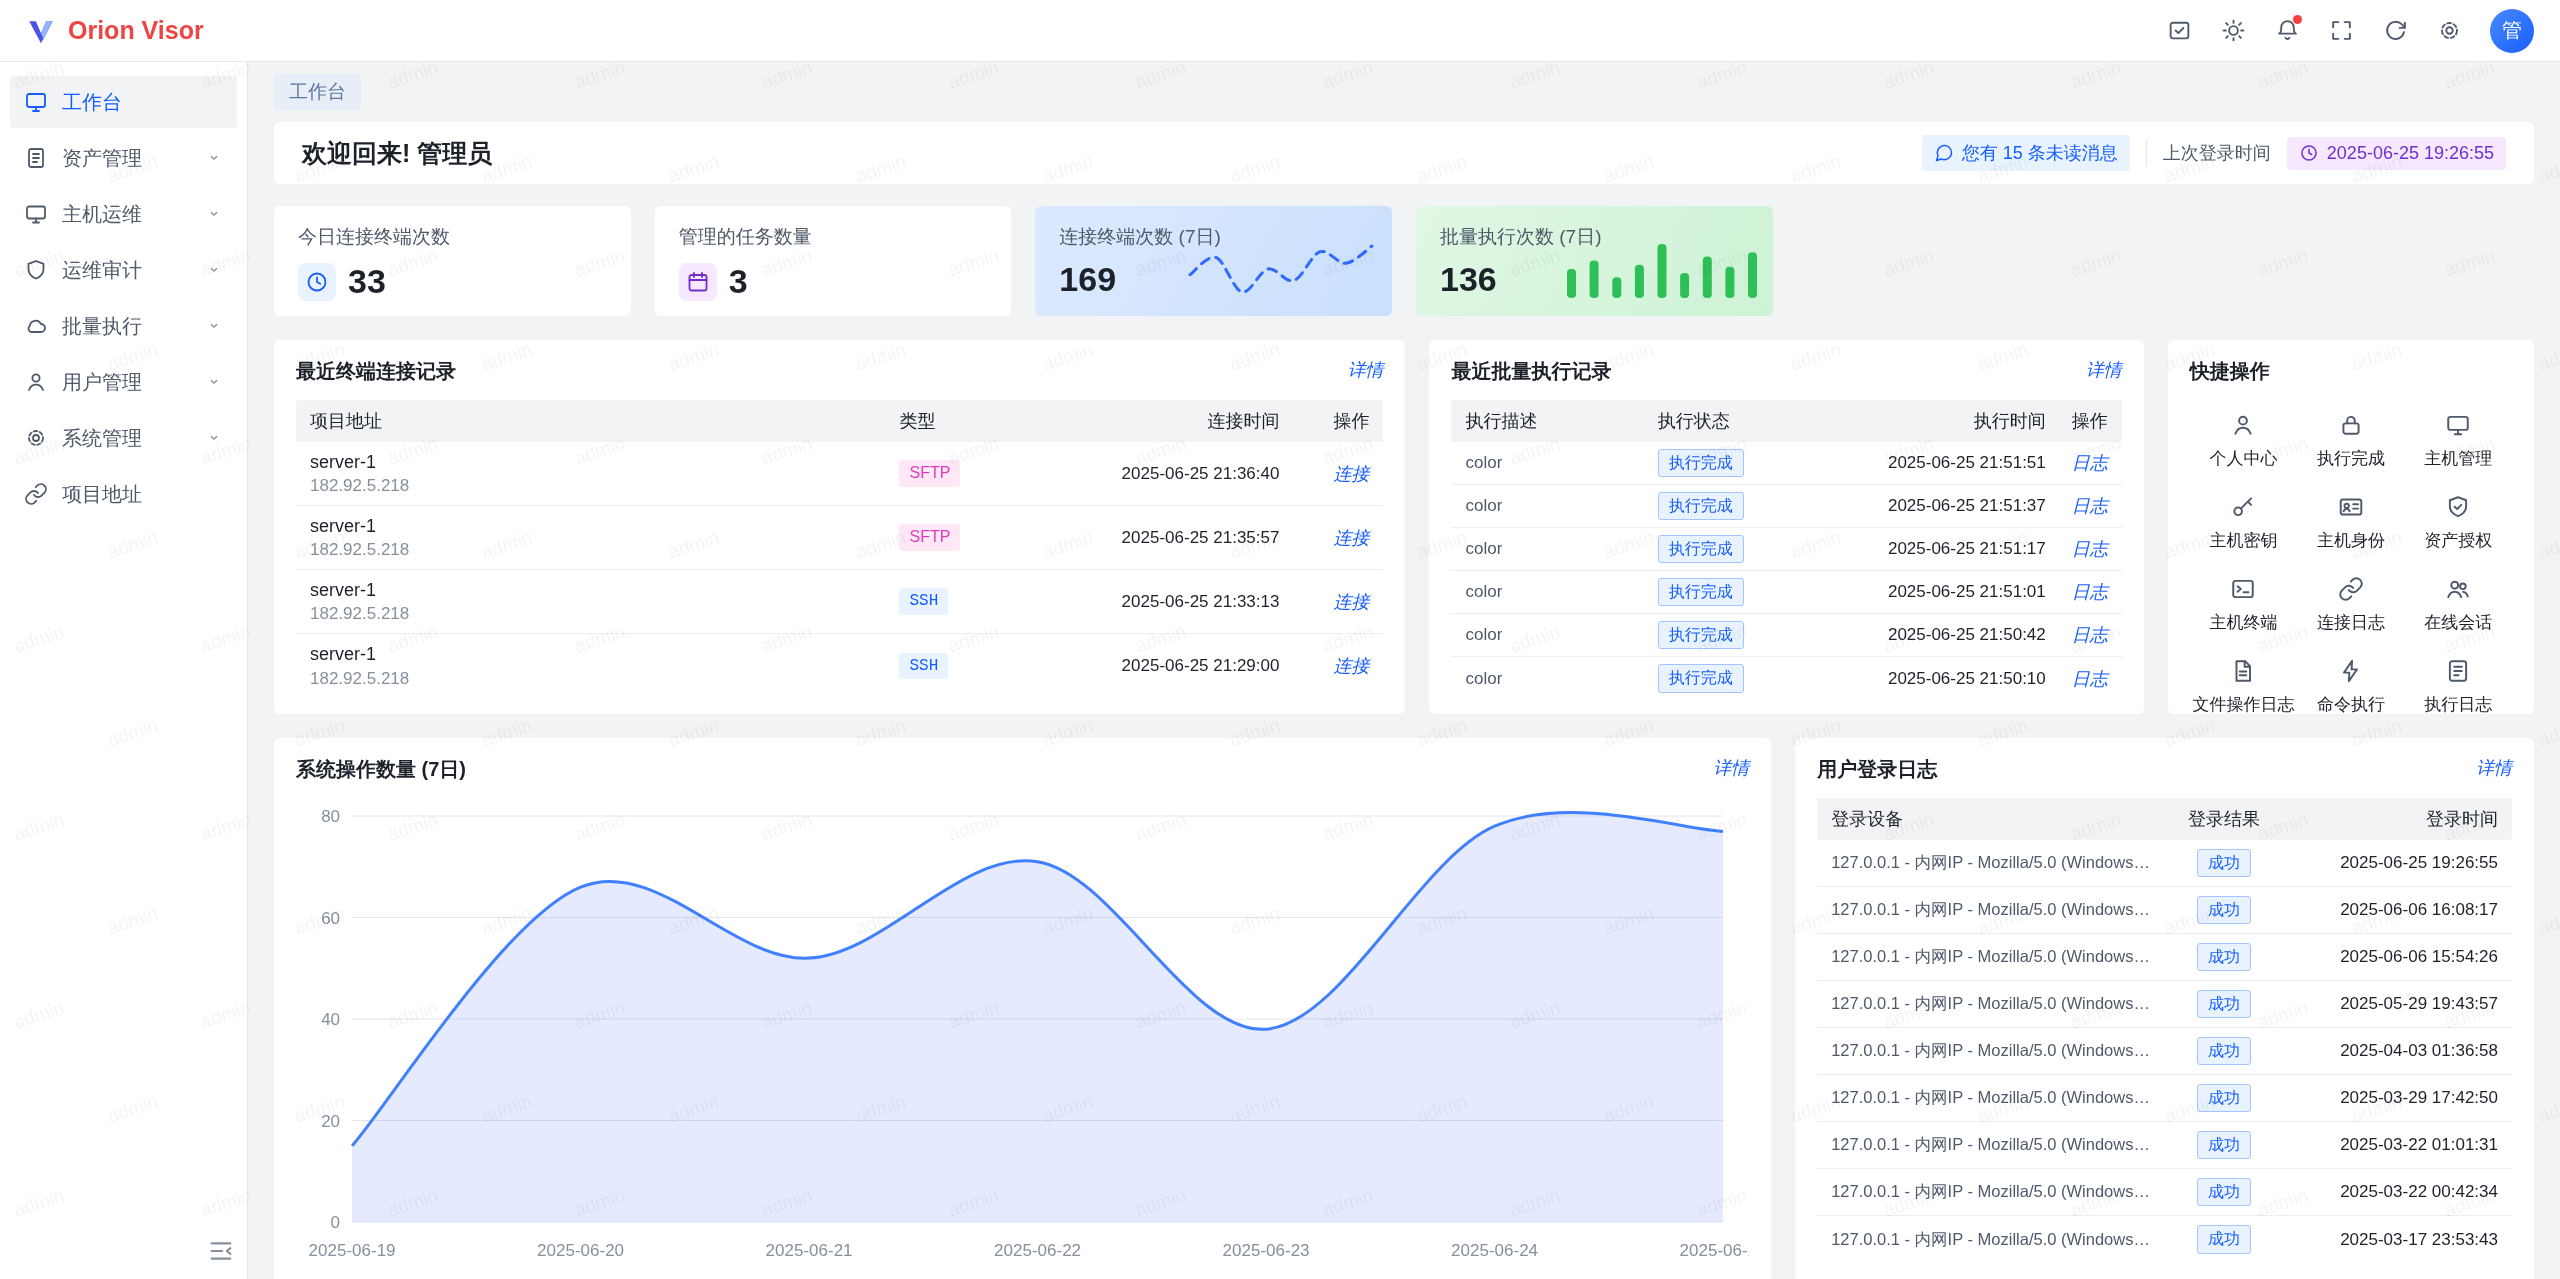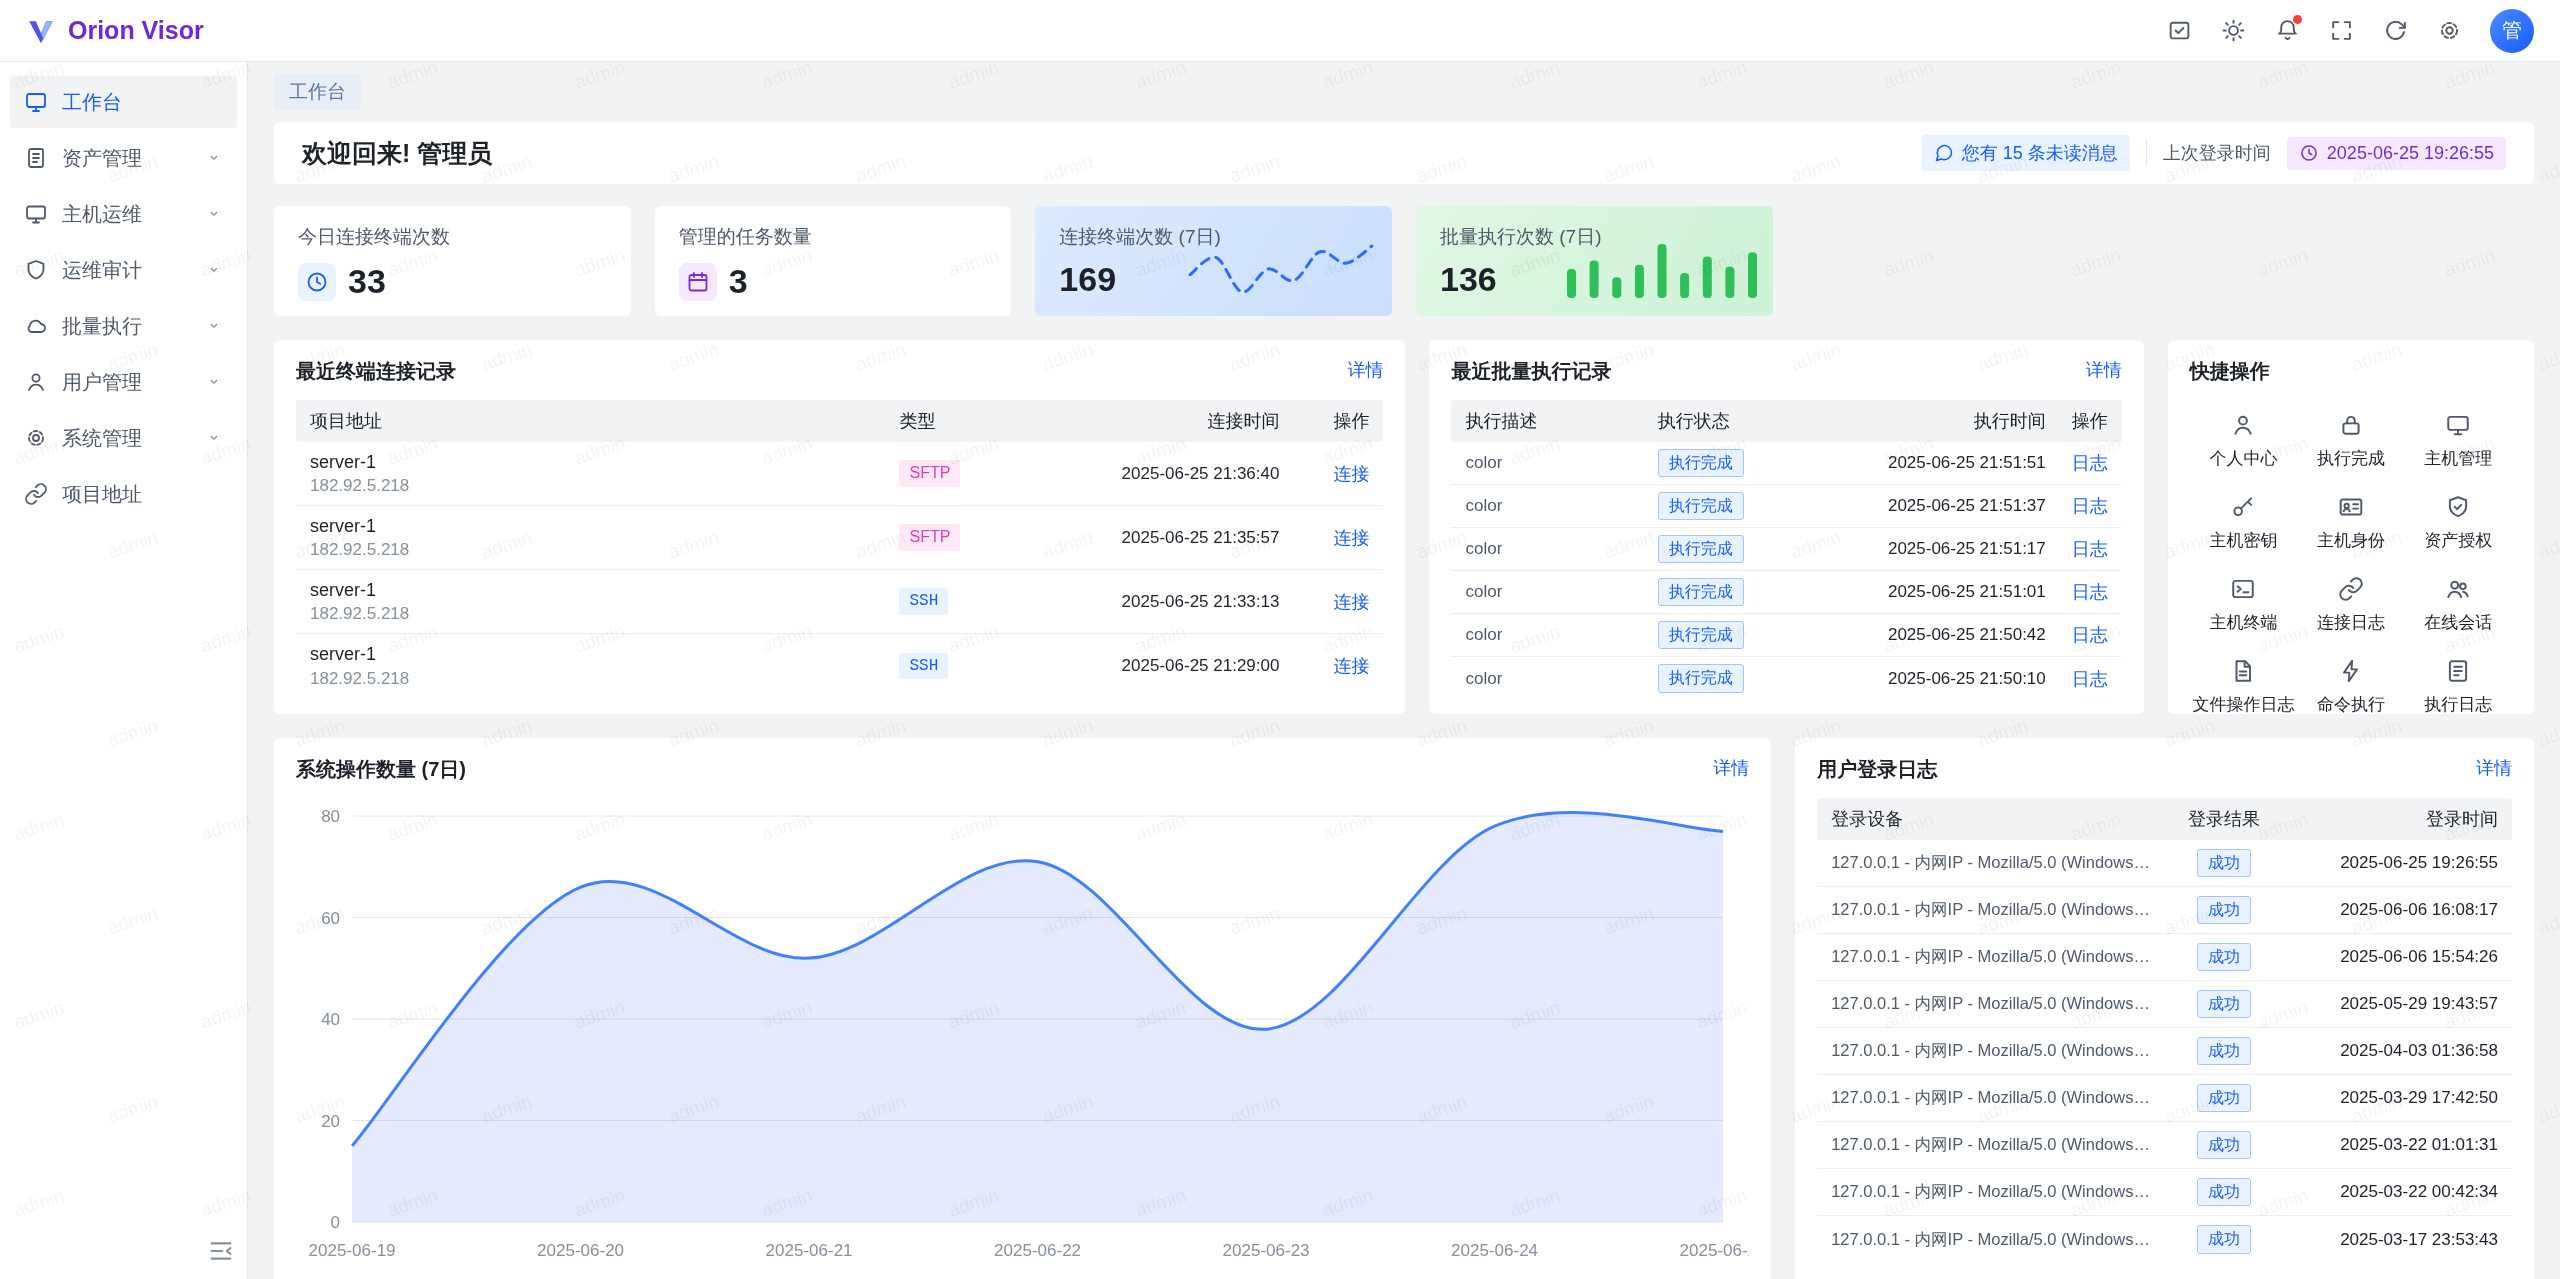--- a/index.html
+++ b/index.html
@@ -2,21 +2,21 @@
 <html><head>
 <meta charset="utf-8">
 <style>
   *{box-sizing:border-box;margin:0;padding:0;}
   html,body{width:2560px;height:1279px;}
   body{font-family:"Liberation Sans","DejaVu Sans",sans-serif;background:#f2f3f5;color:#1d2129;overflow:hidden;font-size:18px;}
   svg.ic{fill:none;stroke:currentColor;stroke-width:1.8;stroke-linecap:round;stroke-linejoin:round;}
   
   .topbar{height:62px;background:#fff;border-bottom:1px solid #e5e6eb;display:flex;align-items:center;justify-content:space-between;padding:0 26px;position:relative;z-index:2;}
   .brand{display:flex;align-items:center;gap:12px;}
-  .brand-name{font-size:25px;font-weight:600;color:#6d28d9;}
+  .brand-name{font-size:25px;font-weight:600;color:#ef4444;}
   .topbar-right{display:flex;align-items:center;gap:12px;}
   .tb-icon{width:42px;height:42px;border:none;background:transparent;border-radius:50%;display:flex;align-items:center;justify-content:center;color:#4e5969;cursor:pointer;position:relative;}
   .tb-icon svg{width:25px;height:25px;}
   .dot{position:absolute;top:5px;right:6px;width:9px;height:9px;background:#f53f3f;border-radius:50%;}
   .avatar{width:44px;height:44px;border-radius:50%;background:linear-gradient(135deg,#4a8cff,#165dff);color:#fff;display:flex;align-items:center;justify-content:center;font-size:20px;margin-left:8px;cursor:pointer;}
   
   .layout{display:flex;height:1217px;}
   .sidebar{width:248px;background:#fff;border-right:1px solid #e5e6eb;padding:14px 10px;position:relative;flex-shrink:0;}
   .menu-item{display:flex;align-items:center;gap:14px;height:52px;padding:0 14px;border-radius:4px;color:#4e5969;font-size:20px;cursor:pointer;margin-bottom:4px;}
   .menu-item.active{background:#f2f3f5;color:#165dff;}
@@ -52,21 +52,21 @@
   .num{font-size:34px;font-weight:700;color:#1d2129;}
   .blue-card{background:linear-gradient(120deg,#dceafe 0%,#c9dffc 100%);}
   .green-card{background:linear-gradient(120deg,#e0f8e4 0%,#cdf2d6 100%);}
   .stat .spark{position:absolute;right:16px;top:34px;}
   .stat.tinted .num{margin-top:10px;display:inline-block;}
   
   .mid-row{margin-top:24px;display:grid;grid-template-columns:689fr 435fr 223fr;gap:24px;}
   .panel{background:#fff;border-radius:6px;padding:18px 22px;height:374px;overflow:hidden;}
   .panel-head{display:flex;align-items:flex-start;justify-content:space-between;margin-bottom:12px;height:30px;}
   .panel-title{font-size:20px;font-weight:700;color:#1d2129;}
-  .link{color:#165dff;font-size:18px;cursor:pointer;text-decoration:none;white-space:nowrap;}
+  .link{color:#165dff;font-size:18px;cursor:pointer;text-decoration:none;white-space:nowrap;font-style:italic;}
   .ta-r{text-align:right;}
   .ta-c{text-align:center;}
   .tgrid{display:grid;grid-template-columns:1fr 110px 270px 90px;align-items:center;padding:0 14px;}
   .bgrid{display:grid;grid-template-columns:1fr 150px 238px 62px;align-items:center;padding:0 14px;}
   .lgrid{display:grid;grid-template-columns:1fr 124px 212px;align-items:center;padding:0 14px;}
   .t-head{background:#f2f3f5;height:42px;font-size:18px;color:#1d2129;border-radius:2px;}
   .t-row{border-bottom:1px solid #eceef1;font-size:17px;color:#4e5969;}
   .t-row:last-child{border-bottom:none;}
   .trow{height:64px;}
   .brow{height:43px;}

